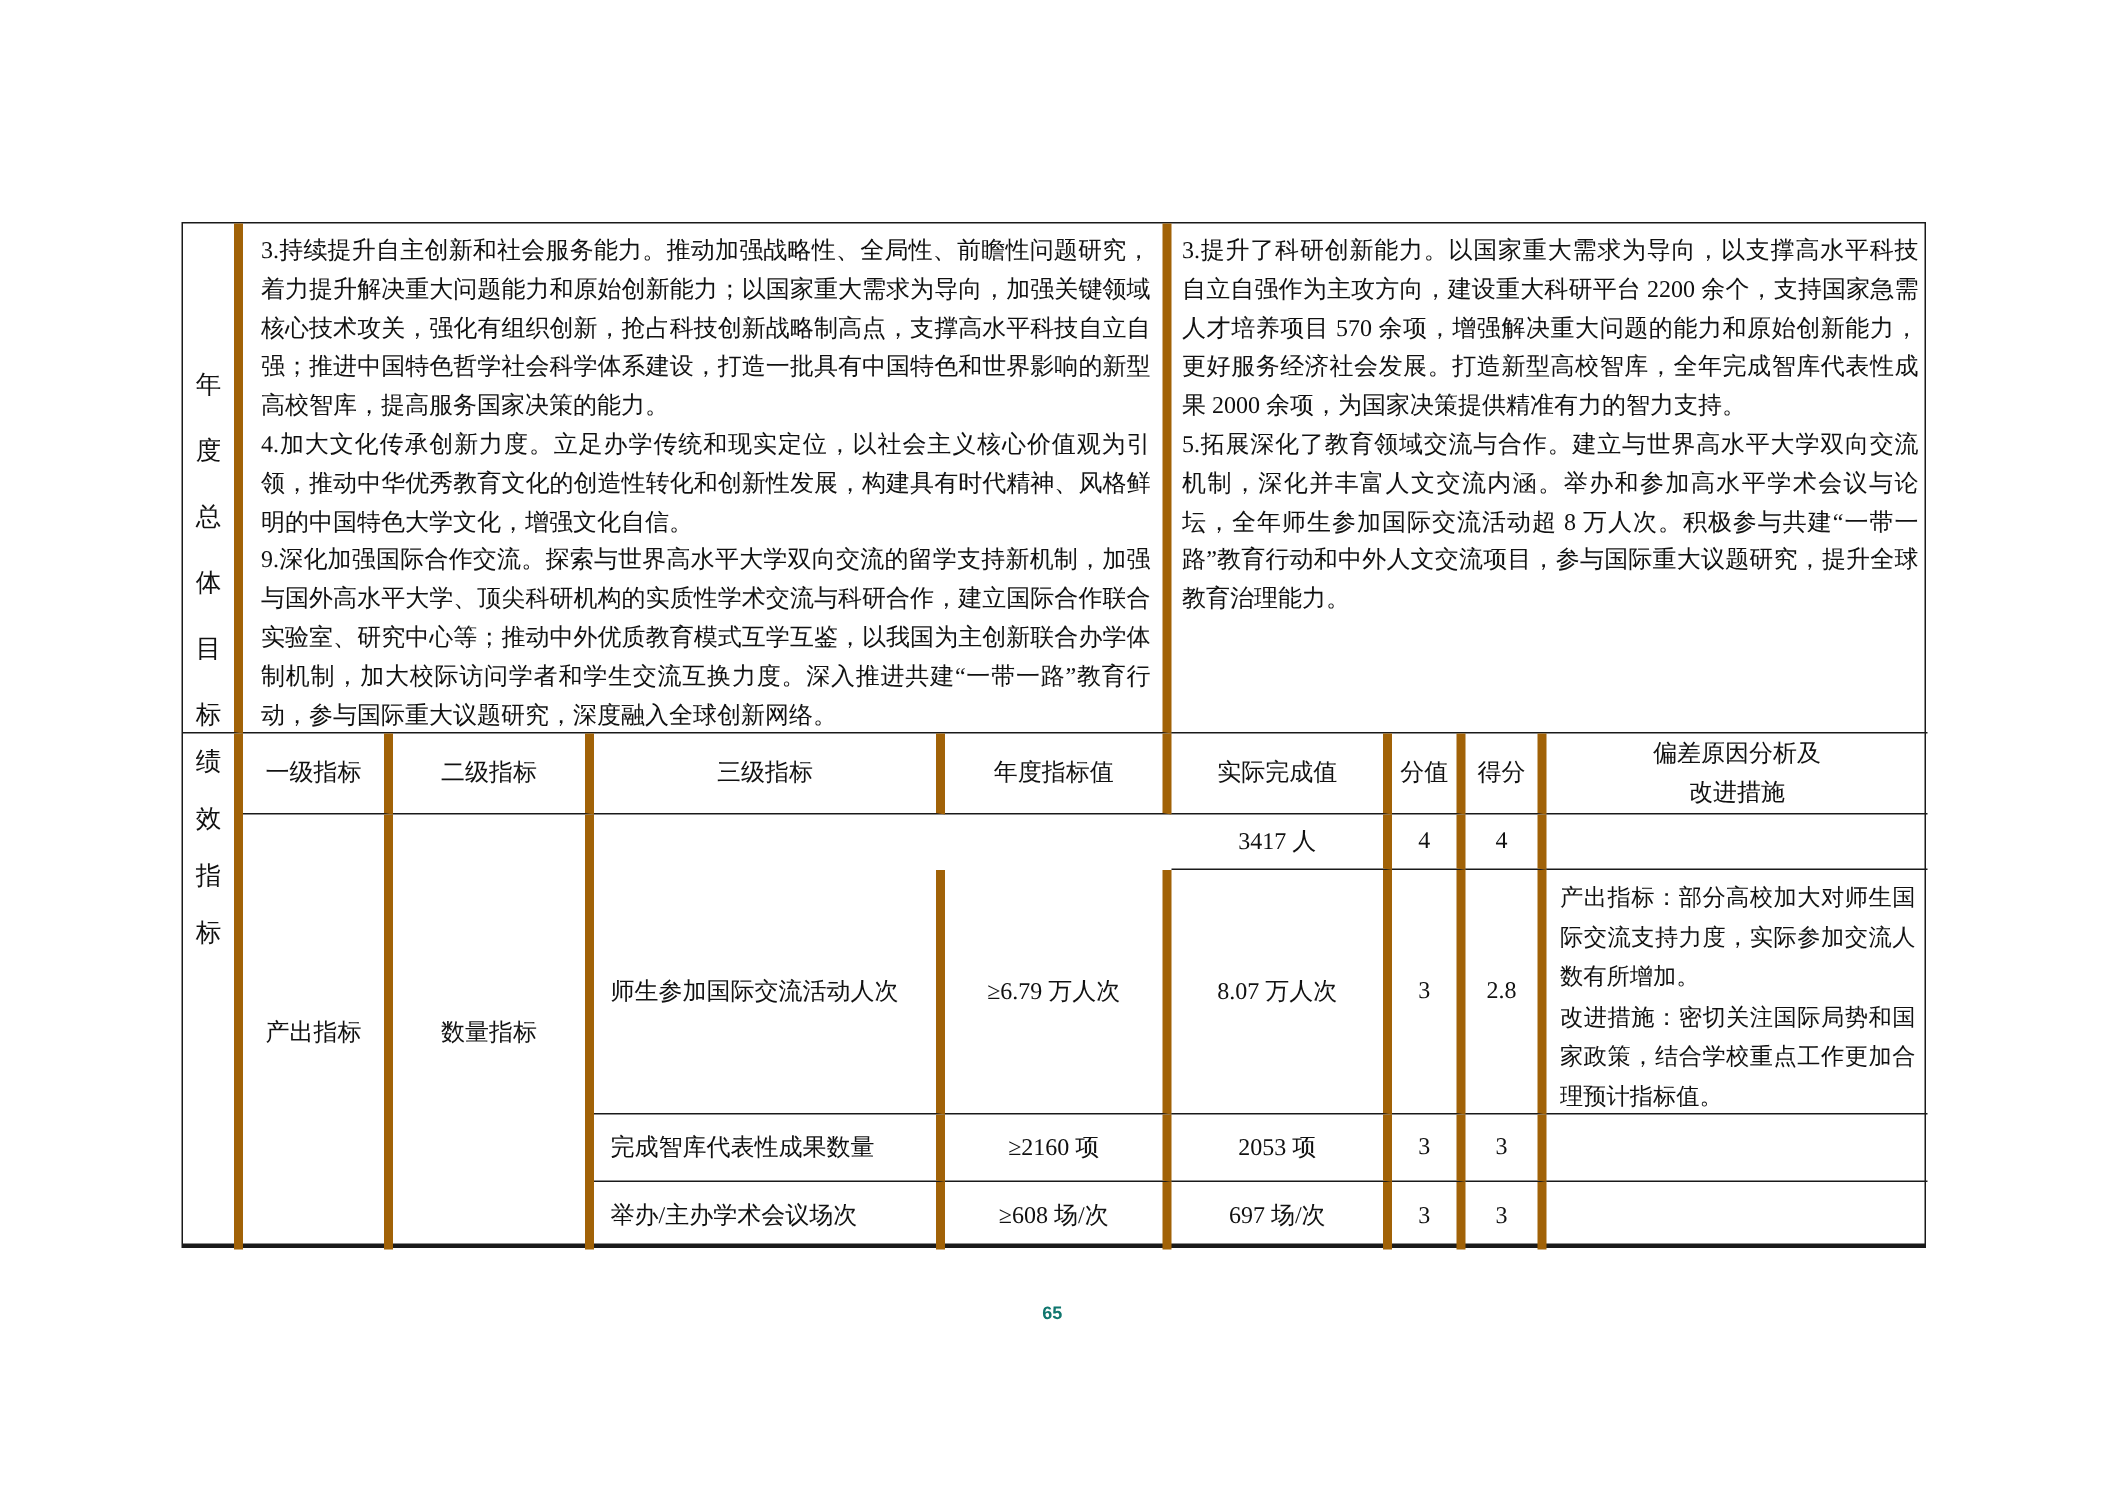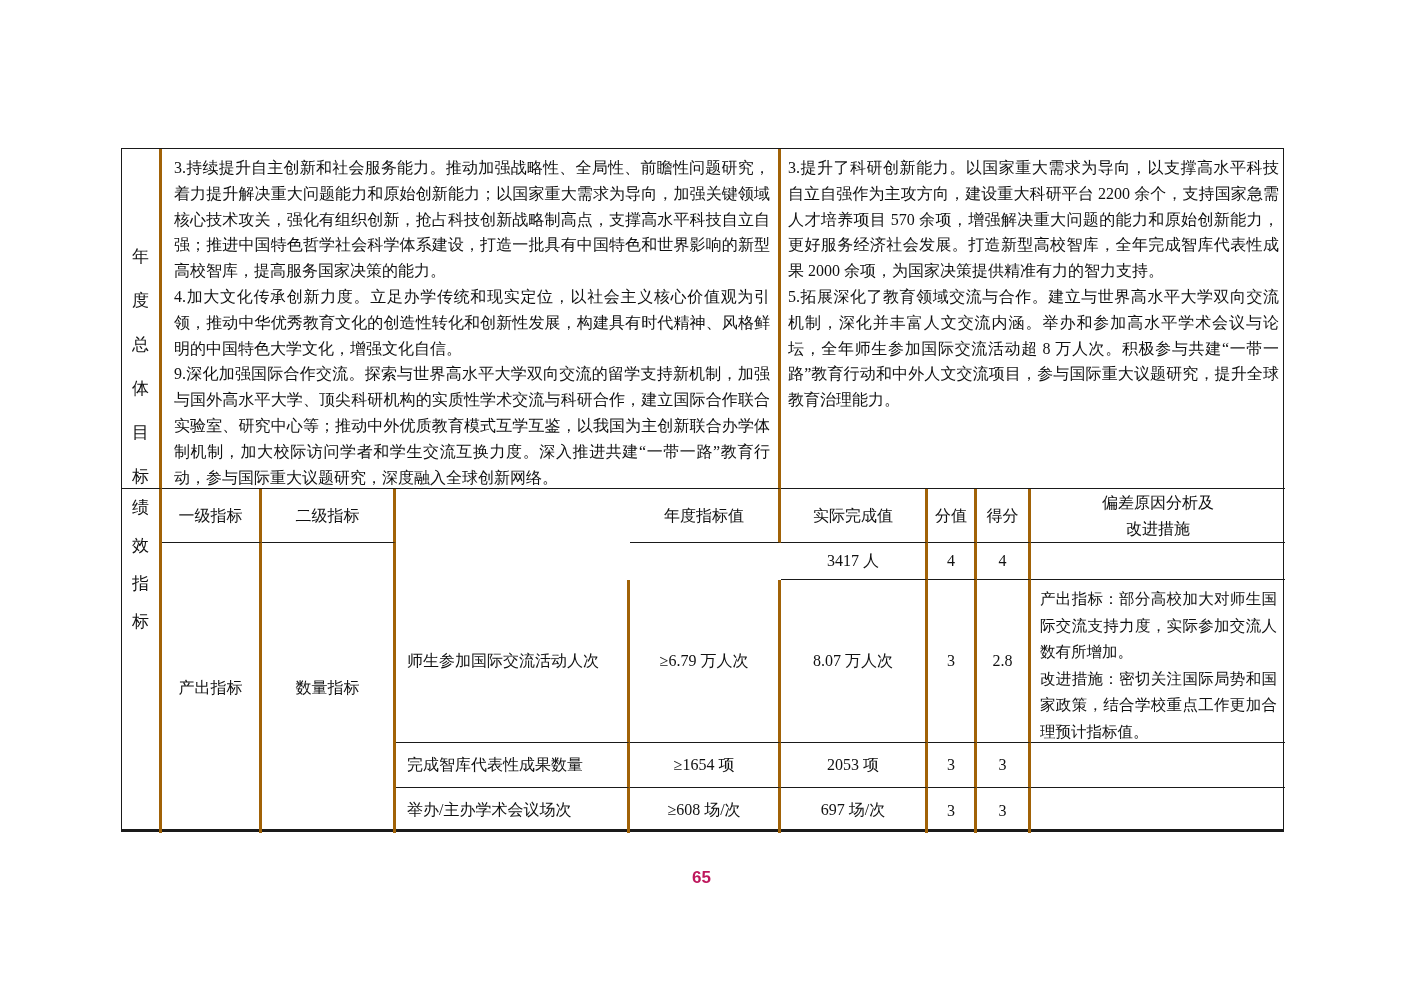--- a/index.html
+++ b/index.html
@@ -19,21 +19,21 @@
     top: 148px;
     width: 1163px;
     height: 684px;
     display: grid;
     grid-template-columns: 40px 100px 134px 234px 151px 147px 49px 54px 254px;
     grid-template-rows: 340px 54px 37px 163px 45px 45px;
     border: 1px solid #1a1a1a;
     border-bottom: 3px solid #1a1a1a;
   }
   .cell {
-    border-right: 3px solid #a16207;
+    border-right: 6px solid #a16207;
     border-bottom: 1px solid #1a1a1a;
     overflow: hidden;
   }
   .cell.no-r { border-right: none; }
   .cell.no-b { border-bottom: none; }
 
   
   .v-label {
     display: flex;
     justify-content: center;
@@ -93,22 +93,22 @@
 
   
   .page-number {
     position: absolute;
     top: 868px;
     left: 0;
     width: 100%;
     text-align: center;
     font-family: "Liberation Sans", "DejaVu Sans", sans-serif;
     font-weight: bold;
-    font-size: 17px;
-    color: #be185d;
+    font-size: 12px;
+    color: #0f766e;
   }
 </style>
 </head>
 <body>
 
 <div class="doc-table">
 
   <div class="cell v-label goals" style="grid-area: 1 / 1 / 2 / 2;">
     <span>年度总体目标</span>
   </div>
@@ -123,20 +123,21 @@
     <p>3.提升了科研创新能力。以国家重大需求为导向，以支撑高水平科技自立自强作为主攻方向，建设重大科研平台 2200 余个，支持国家急需人才培养项目 570 余项，增强解决重大问题的能力和原始创新能力，更好服务经济社会发展。打造新型高校智库，全年完成智库代表性成果 2000 余项，为国家决策提供精准有力的智力支持。</p>
     <p>5.拓展深化了教育领域交流与合作。建立与世界高水平大学双向交流机制，深化并丰富人文交流内涵。举办和参加高水平学术会议与论坛，全年师生参加国际交流活动超 8 万人次。积极参与共建“一带一路”教育行动和中外人文交流项目，参与国际重大议题研究，提升全球教育治理能力。</p>
   </div>
 
   <div class="cell v-label perf no-b" style="grid-area: 2 / 1 / 7 / 2;">
     <span>绩效指标</span>
   </div>
 
   <div class="cell hdr" style="grid-area: 2 / 2 / 3 / 3;">一级指标</div>
   <div class="cell hdr" style="grid-area: 2 / 3 / 3 / 4;">二级指标</div>
+  <div class="cell hdr" style="grid-area: 2 / 4 / 3 / 5;">三级指标</div>
   <div class="cell hdr" style="grid-area: 2 / 5 / 3 / 6;">年度指标值</div>
   <div class="cell hdr" style="grid-area: 2 / 6 / 3 / 7;">实际完成值</div>
   <div class="cell hdr" style="grid-area: 2 / 7 / 3 / 8;">分值</div>
   <div class="cell hdr" style="grid-area: 2 / 8 / 3 / 9;">得分</div>
   <div class="cell hdr no-r" style="grid-area: 2 / 9 / 3 / 10;">偏差原因分析及
 改进措施</div>
 
   <div class="cell center-val no-b" style="grid-area: 3 / 2 / 7 / 3;">产出指标</div>
   <div class="cell center-val no-b" style="grid-area: 3 / 3 / 7 / 4;">数量指标</div>
 
@@ -147,21 +148,21 @@
 
   <div class="cell ind-name" style="grid-area: 4 / 4 / 5 / 5;">师生参加国际交流活动人次</div>
   <div class="cell center-val" style="grid-area: 4 / 5 / 5 / 6;">≥6.79 万人次</div>
   <div class="cell center-val" style="grid-area: 4 / 6 / 5 / 7;">8.07 万人次</div>
   <div class="cell center-val" style="grid-area: 4 / 7 / 5 / 8;">3</div>
   <div class="cell center-val" style="grid-area: 4 / 8 / 5 / 9;">2.8</div>
   <div class="cell dev-cell no-r" style="grid-area: 4 / 9 / 5 / 10;">产出指标：部分高校加大对师生国际交流支持力度，实际参加交流人数有所增加。
 改进措施：密切关注国际局势和国家政策，结合学校重点工作更加合理预计指标值。</div>
 
   <div class="cell ind-name" style="grid-area: 5 / 4 / 6 / 5;">完成智库代表性成果数量</div>
-  <div class="cell center-val" style="grid-area: 5 / 5 / 6 / 6;">≥1654 项</div>
+  <div class="cell center-val" style="grid-area: 5 / 5 / 6 / 6;">≥2160 项</div>
   <div class="cell center-val" style="grid-area: 5 / 6 / 6 / 7;">2053 项</div>
   <div class="cell center-val" style="grid-area: 5 / 7 / 6 / 8;">3</div>
   <div class="cell center-val" style="grid-area: 5 / 8 / 6 / 9;">3</div>
   <div class="cell dev-cell no-r" style="grid-area: 5 / 9 / 6 / 10;"></div>
 
   <div class="cell ind-name no-b" style="grid-area: 6 / 4 / 7 / 5;">举办/主办学术会议场次</div>
   <div class="cell center-val no-b" style="grid-area: 6 / 5 / 7 / 6;">≥608 场/次</div>
   <div class="cell center-val no-b" style="grid-area: 6 / 6 / 7 / 7;">697 场/次</div>
   <div class="cell center-val no-b" style="grid-area: 6 / 7 / 7 / 8;">3</div>
   <div class="cell center-val no-b" style="grid-area: 6 / 8 / 7 / 9;">3</div>

